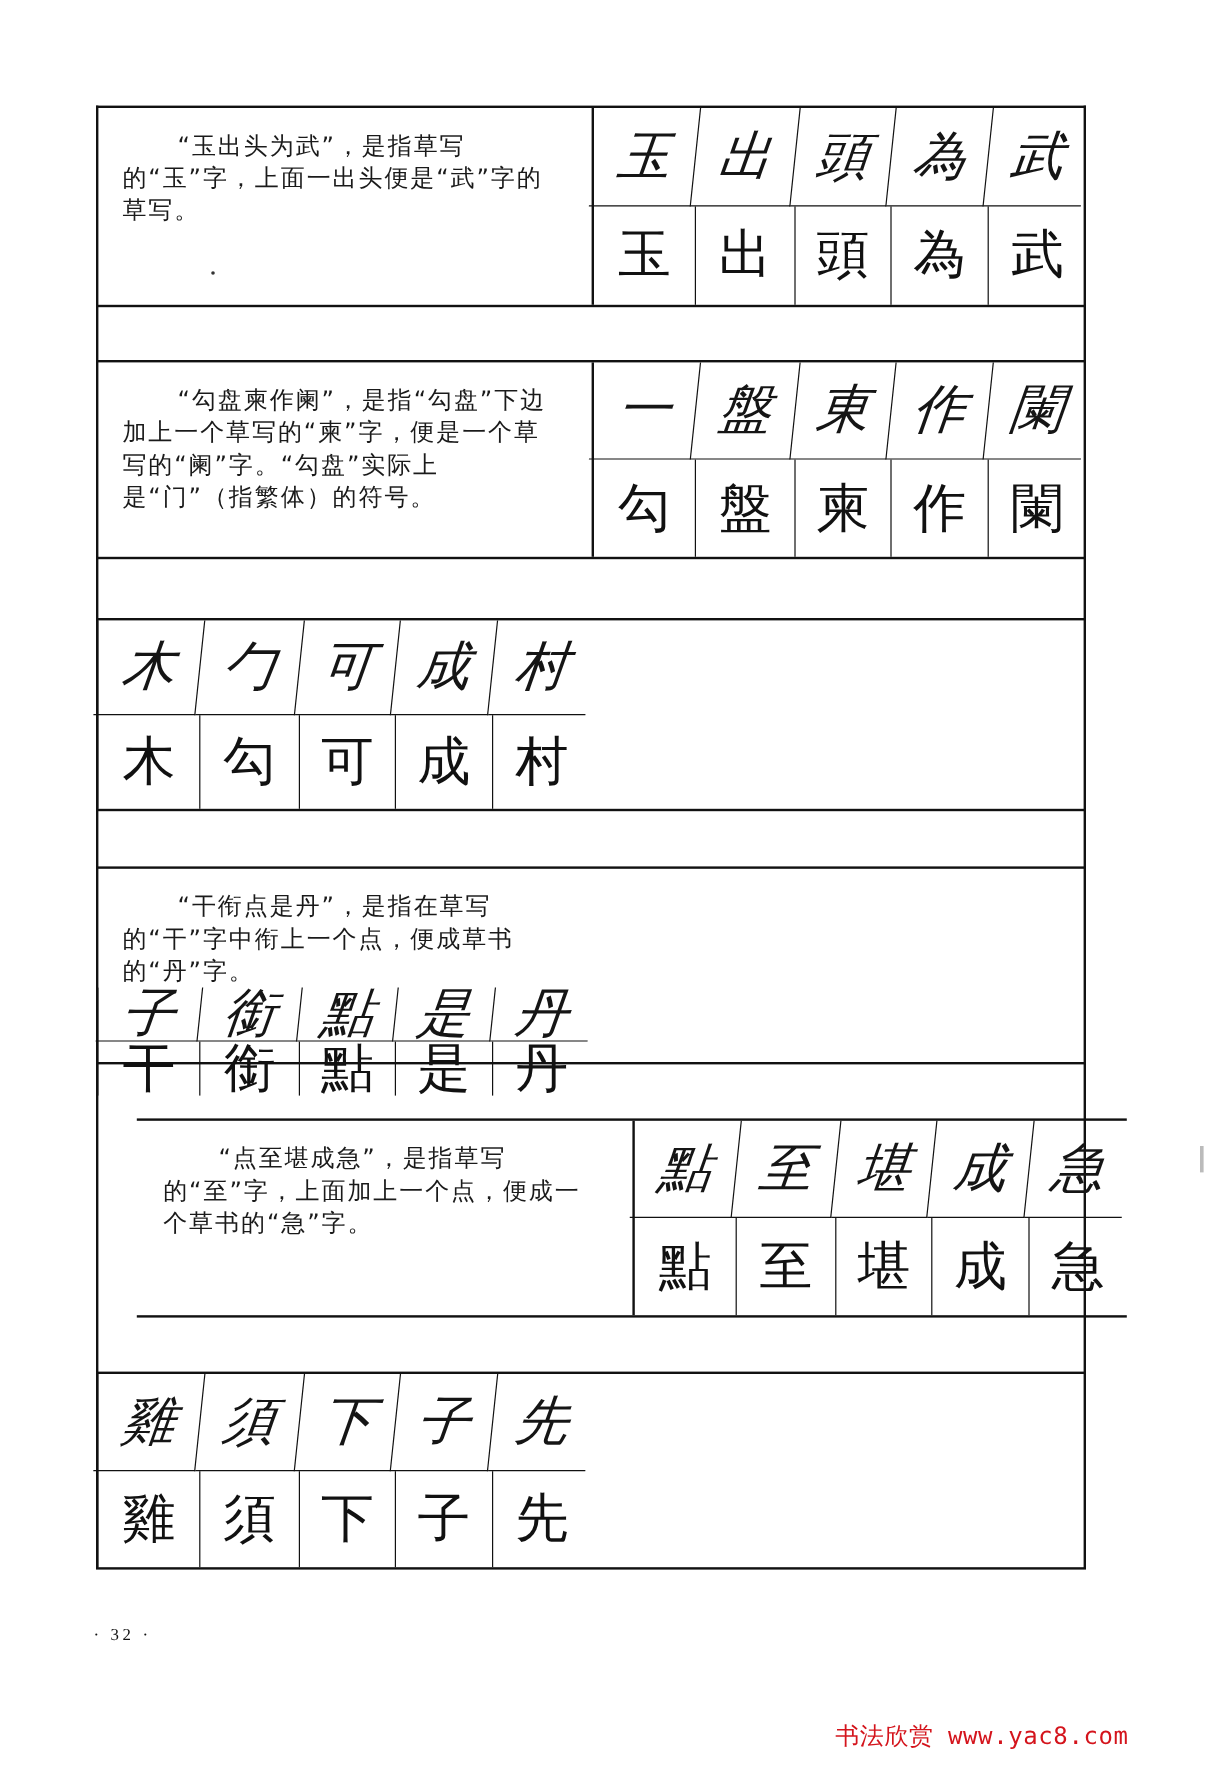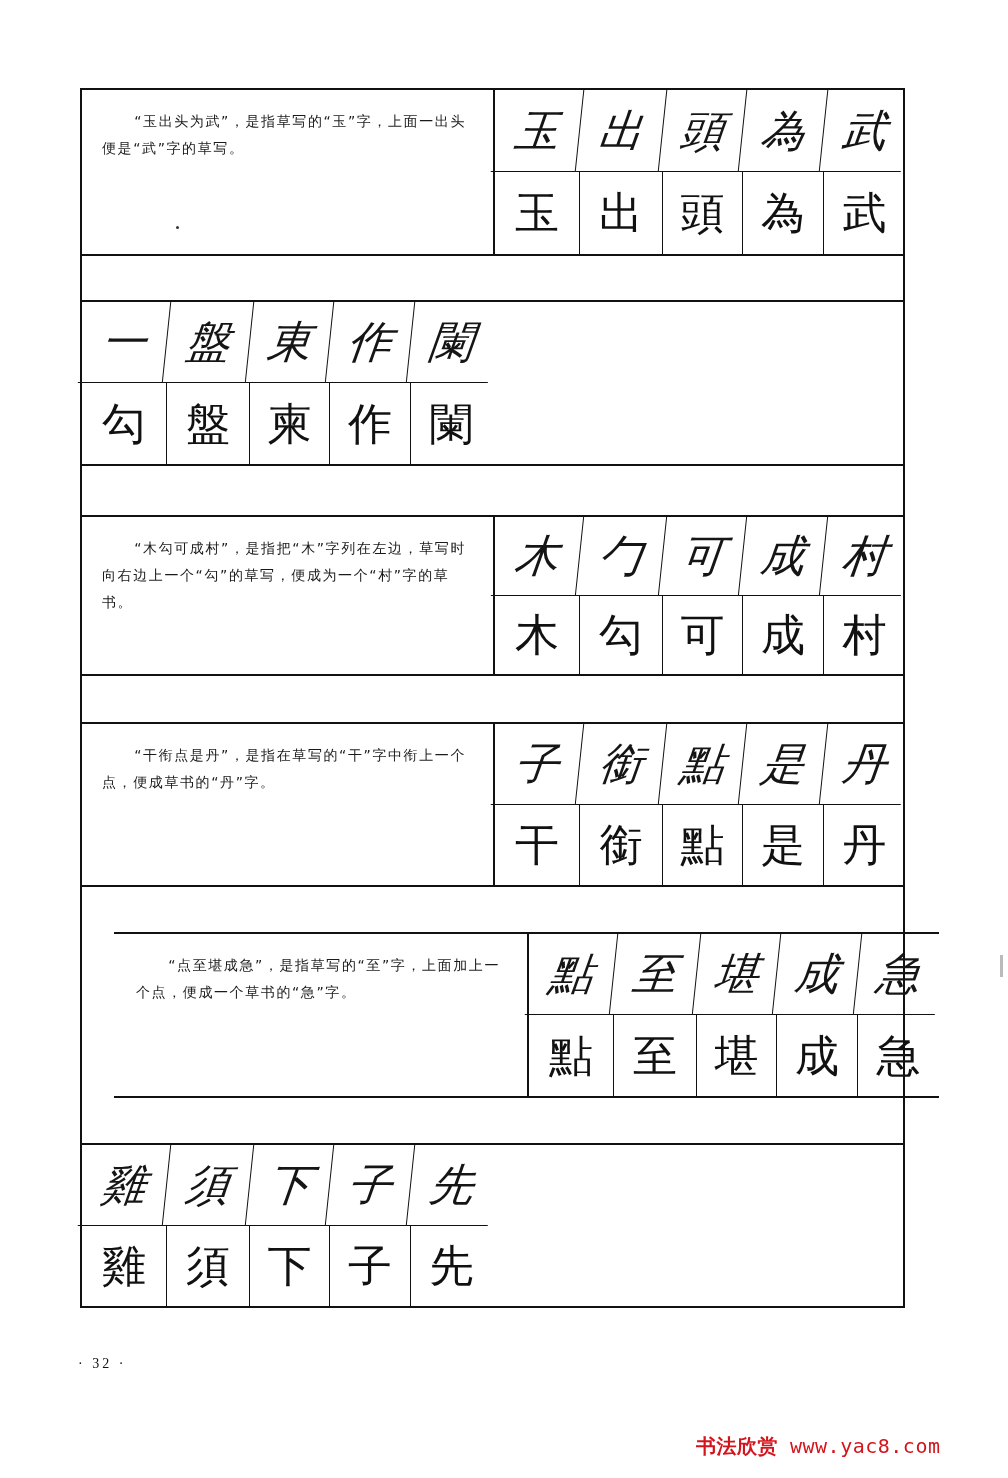--- a/index.html
+++ b/index.html
@@ -12,21 +12,21 @@
     border-left: 2px solid #111; border-right: 2px solid #111;
     box-sizing: border-box;
   }
   .section {
     position: absolute; left: 80px; width: 825px;
     border-top: 2px solid #111; border-bottom: 2px solid #111;
     box-sizing: border-box; display: flex;
   }
   .desc {
     width: 415px; box-sizing: border-box; padding: 18px 24px 0 22px;
-    font-size: 14px; line-height: 27px; letter-spacing: 1.6px;
+    font-size: 20px; line-height: 27px; letter-spacing: 1.6px;
     text-indent: 2.3em; font-family: "DejaVu Sans", sans-serif; color: #1a1a1a;
   }
   .grid {
     flex: 1; display: grid;
     grid-template-columns: 85px 83px 80px 81px 81px;
     grid-template-rows: 1fr 1fr;
     border-left: 2px solid #111;
   }
   .cell {
     display: flex; align-items: center; justify-content: center;
@@ -39,21 +39,21 @@
   .cell.cursive { font-style: italic; font-weight: 300; transform: skewX(-6deg); color: #151515; }
   .cell.standard { font-weight: 400; color: #111; }
   .pagenum {
     position: absolute; left: 78px; top: 1356px; font-size: 14px;
     font-family: "Liberation Serif", serif; letter-spacing: 3px;
   }
   .watermark {
     position: absolute; left: 696px; top: 1433px; font-size: 20px;
     font-family: "DejaVu Sans Mono", monospace; letter-spacing: 0.5px;
   }
-  .watermark .cn { font-family: "DejaVu Serif", serif; margin-right: 12px; font-weight: bold; }
+  .watermark .cn { font-family: "DejaVu Serif", serif; margin-right: 12px; }
   .dot { position: absolute; left: 176px; top: 226px; width: 3px; height: 3px; background:#333; border-radius:50%; }
   .edge-mark { position:absolute; left: 1000px; top: 955px; width: 3px; height: 22px; background:#bbb; }
 </style>
 </head>
 <body>
 
 <div class="frame"></div>
 <div class="dot"></div>
 <div class="edge-mark"></div>
 
@@ -67,51 +67,51 @@
     <div class="cell cursive">武</div>
     <div class="cell standard row2">玉</div>
     <div class="cell standard row2">出</div>
     <div class="cell standard row2">頭</div>
     <div class="cell standard row2">為</div>
     <div class="cell standard row2">武</div>
   </div>
 </div>
 
 <div class="section" style="top:300px;height:166px;">
+  <div class="desc">“勾盘柬作阑”，是指“勾盘”下边加上一个草写的“柬”字，便是一个草写的“阑”字。“勾盘”实际上是“门”（指繁体）的符号。</div>
   <div class="grid">
     <div class="cell cursive">一</div>
     <div class="cell cursive">盤</div>
     <div class="cell cursive">東</div>
     <div class="cell cursive">作</div>
     <div class="cell cursive">闌</div>
     <div class="cell standard row2">勾</div>
     <div class="cell standard row2">盤</div>
     <div class="cell standard row2">柬</div>
     <div class="cell standard row2">作</div>
     <div class="cell standard row2">闌</div>
   </div>
 </div>
 
 <div class="section" style="top:515px;height:161px;">
-  <div class="desc">“木勾可成村”，是指把“木”字列在左边，草写时向右边上一个“勾”的草写，便成为一个“村”字的草书。</div>
   <div class="grid">
     <div class="cell cursive">木</div>
     <div class="cell cursive">勹</div>
     <div class="cell cursive">可</div>
     <div class="cell cursive">成</div>
     <div class="cell cursive">村</div>
     <div class="cell standard row2">木</div>
     <div class="cell standard row2">勾</div>
     <div class="cell standard row2">可</div>
     <div class="cell standard row2">成</div>
     <div class="cell standard row2">村</div>
   </div>
 </div>
 
-<div class="section" style="top:722px;height:165px;">
+<div class="section" style="top:722px;height:165px;flex-direction:column;">
   <div class="desc">“干衔点是丹”，是指在草写的“干”字中衔上一个点，便成草书的“丹”字。</div>
   <div class="grid">
     <div class="cell cursive">子</div>
     <div class="cell cursive">銜</div>
     <div class="cell cursive">點</div>
     <div class="cell cursive">是</div>
     <div class="cell cursive">丹</div>
     <div class="cell standard row2">干</div>
     <div class="cell standard row2">銜</div>
     <div class="cell standard row2">點</div>

